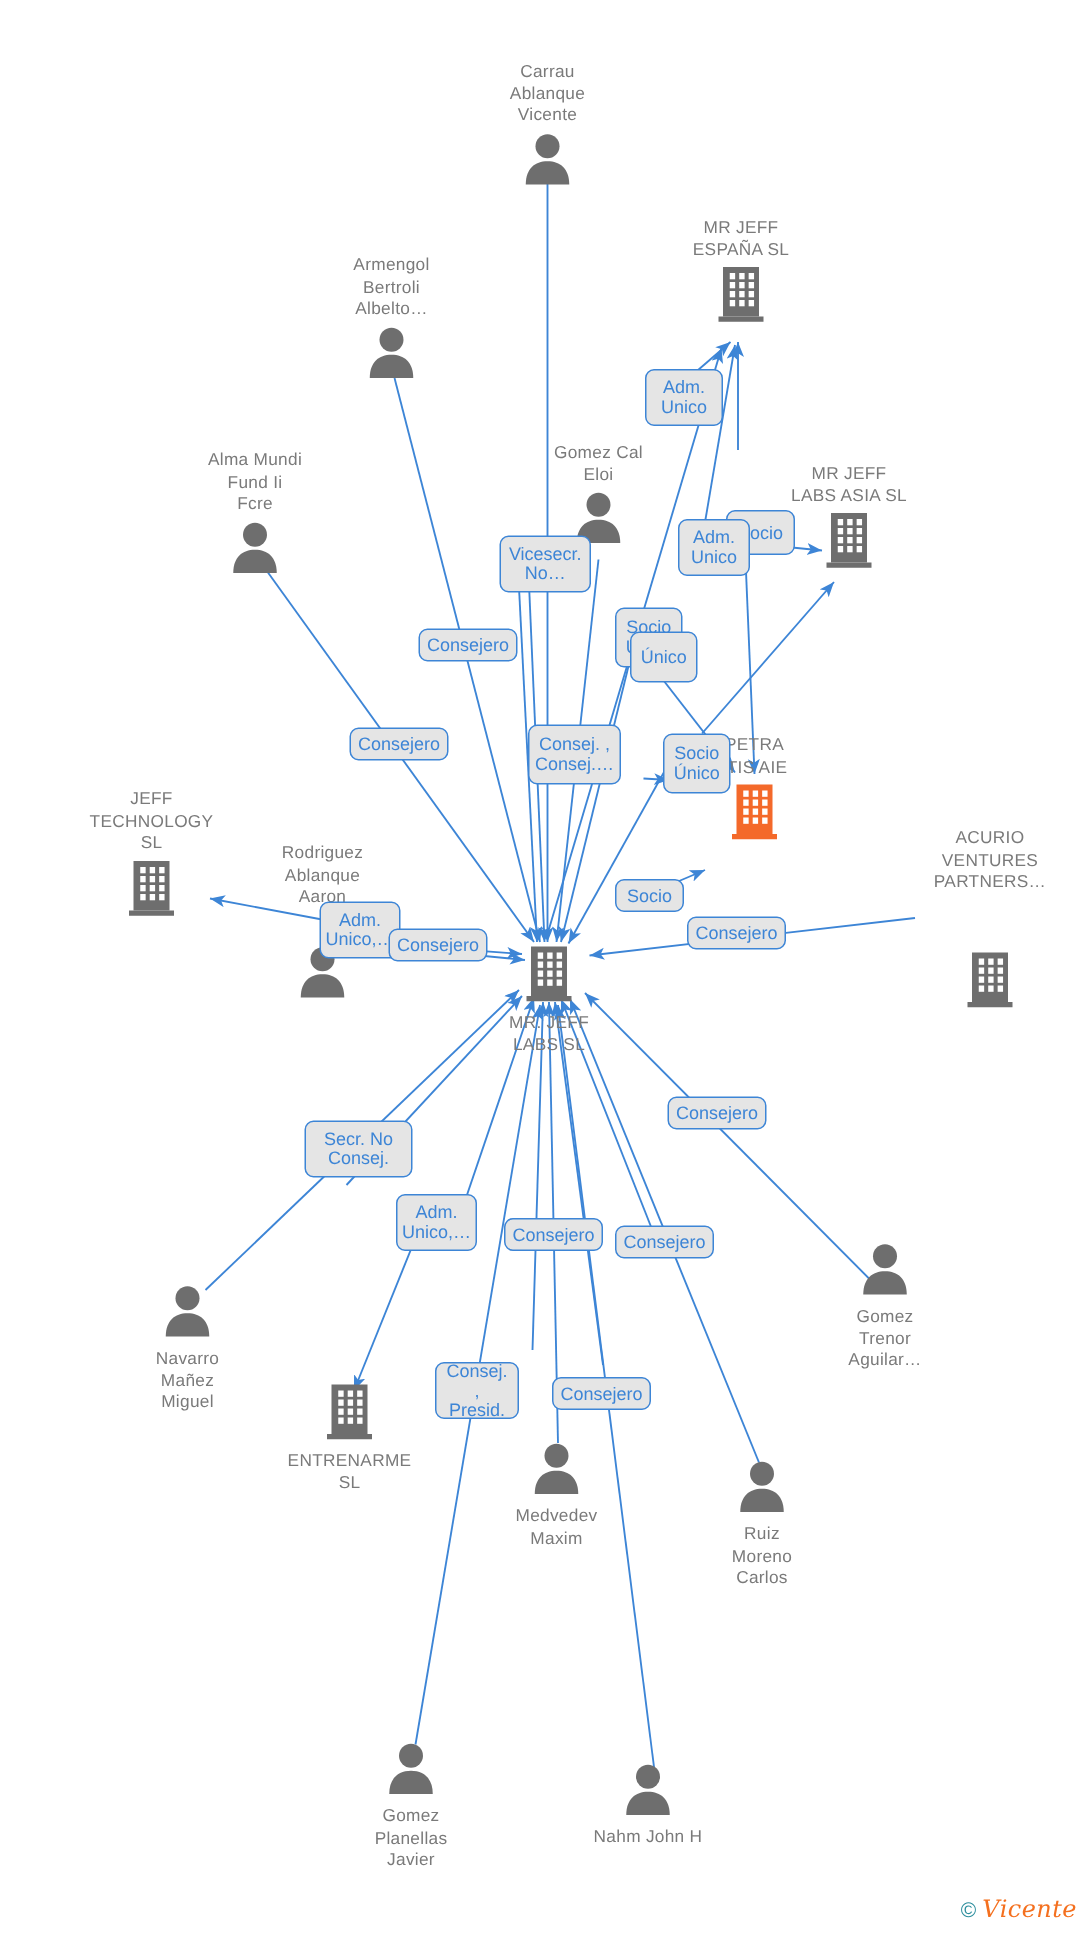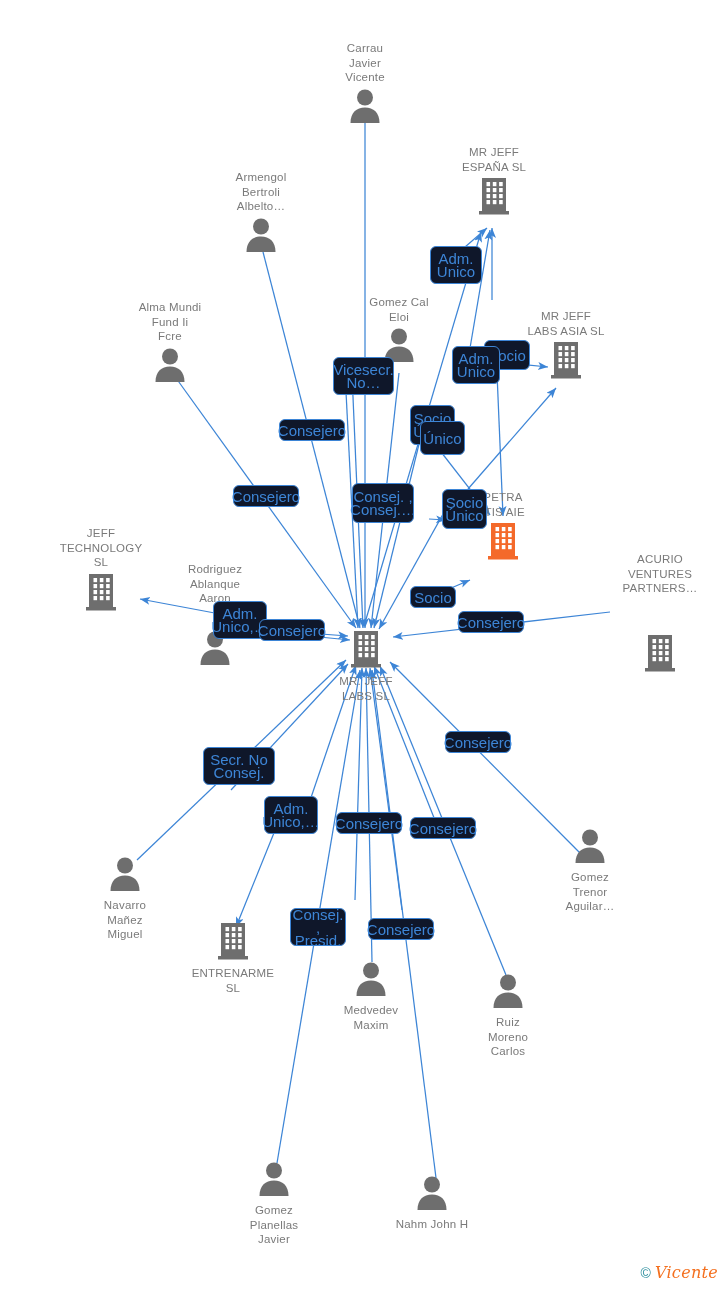--- a/index.html
+++ b/index.html
@@ -17,22 +17,22 @@
   .node .label{
     font-size:11.5px;line-height:14.5px;color:#7a7a7a;text-align:center;
     letter-spacing:.2px;white-space:pre-line;
   }
   .node.label-above .label{order:-1;margin-bottom:3px;}
   .node.label-below .label{margin-top:3px;}
 
   
   .chip{
     position:absolute;box-sizing:border-box;
-    background:#0f172a;border:1.3px solid #3d85d6;border-radius:6px;
-    color:#3d85d6;font-size:15px;line-height:13px;text-align:center;
+    background:#e5e5e5;border:1.3px solid #3d85d6;border-radius:6px;
+    color:#3d85d6;font-size:12px;line-height:13px;text-align:center;
     padding:3px 5px;white-space:pre-line;
     display:flex;align-items:center;justify-content:center;
   }
 
   
   #watermark{
     position:absolute;right:10px;bottom:8px;display:flex;align-items:center;gap:4px;
     font-size:15px;
   }
   #watermark .copy{color:#2e8f9e;font-size:14px;}
@@ -100,21 +100,21 @@
     </g>
   </svg>
 
   <div id="node-layer">
       <div class="node label-above" style="left: 365px; top: 41px;">
         <span class="glyph"><svg width="34" height="36" viewBox="0 0 34 36" xmlns="http://www.w3.org/2000/svg">
             <circle cx="17" cy="9.5" r="8" fill="#6e6e6e"></circle>
             <path d="M2.5,35 C2.5,24.5 8.5,19.5 17,19.5 C25.5,19.5 31.5,24.5 31.5,35 Z" fill="#6e6e6e"></path>
           </svg></span>
         <span class="label">Carrau
-Javier
+Ablanque
 Vicente</span>
       </div>
       <div class="node label-above" style="left: 261px; top: 170px;">
         <span class="glyph"><svg width="34" height="36" viewBox="0 0 34 36" xmlns="http://www.w3.org/2000/svg">
             <circle cx="17" cy="9.5" r="8" fill="#6e6e6e"></circle>
             <path d="M2.5,35 C2.5,24.5 8.5,19.5 17,19.5 C25.5,19.5 31.5,24.5 31.5,35 Z" fill="#6e6e6e"></path>
           </svg></span>
         <span class="label">Armengol
 Bertroli
 Albelto…</span>

